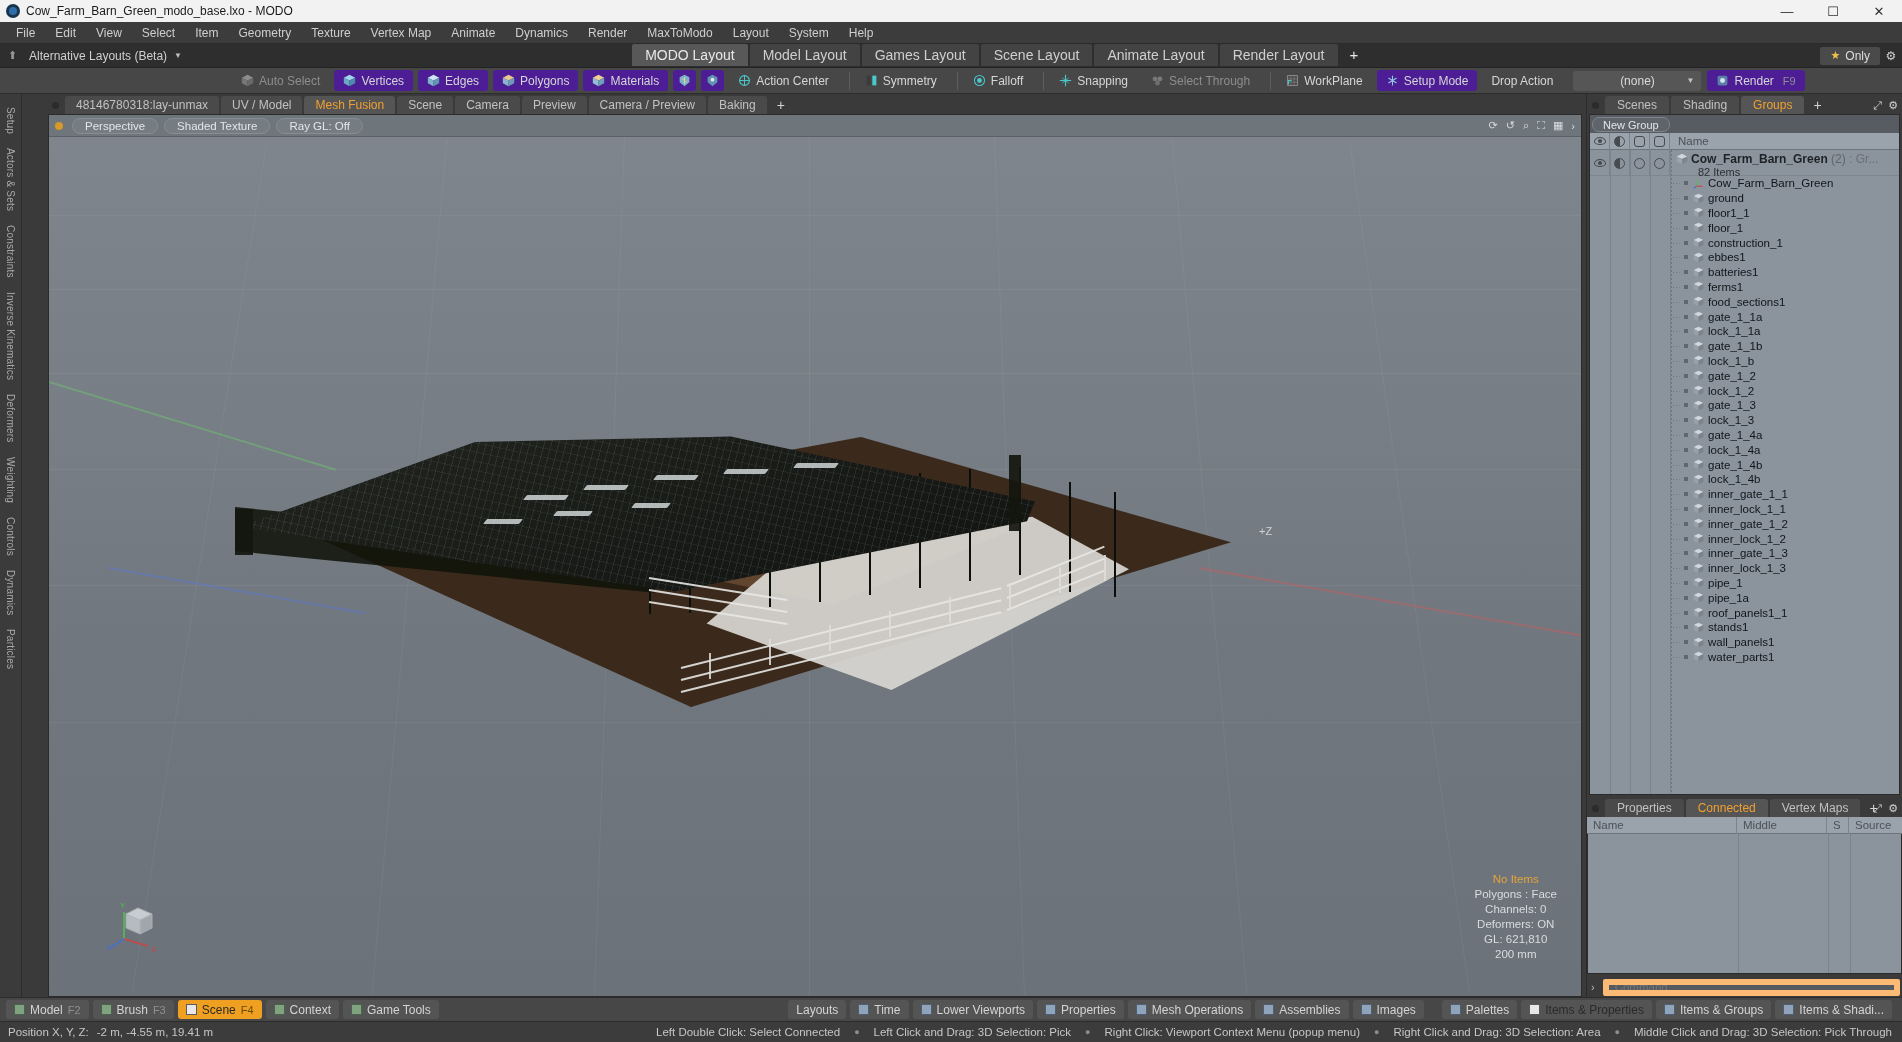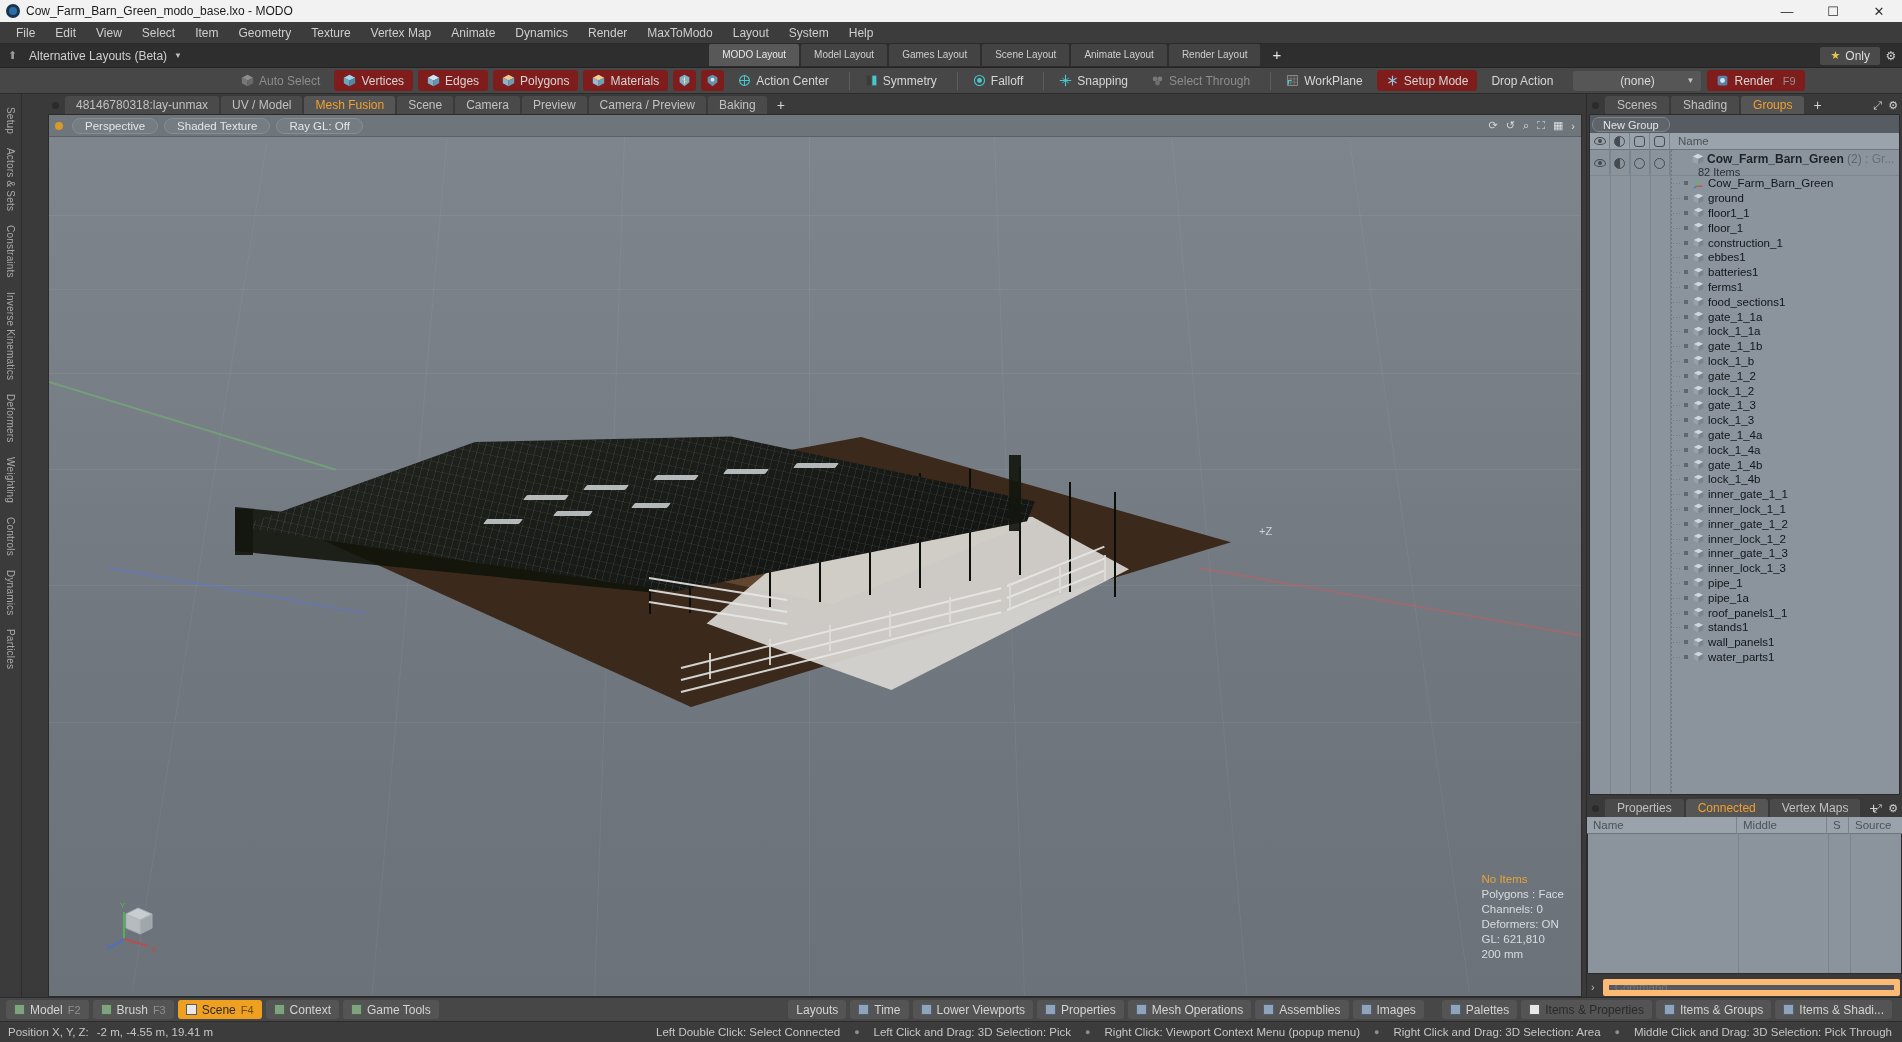--- a/index.html
+++ b/index.html
@@ -36,36 +36,36 @@
 
   
   .layoutbar { height:24px; background:#2e2e2e; display:flex; align-items:center;
                flex:0 0 24px; border-bottom:1px solid #232323; }
   .alt-layouts { display:flex; align-items:center; gap:7px; padding-left:8px; color:#cfcfcf;
                  font-size:12px; white-space:nowrap; }
   .pin-ico { width:14px; height:14px; position:relative; }
   .pin-ico::before { content:"\2B06"; font-size:11px; color:#9a9a9a; position:absolute; left:0; top:0;}
   .caret { font-size:8px; color:#bdbdbd; }
   .layout-tabs { display:flex; margin-left:auto; margin-right:0; height:24px; }
-  .ltab { padding:0 13px; height:22px; line-height:22px; font-size:10px; color:#cfcfcf;
+  .ltab { padding:0 13px; height:22px; line-height:22px; font-size:14px; color:#cfcfcf;
           background:#434343; margin-right:2px; white-space:nowrap;
           border-radius:2px 2px 0 0; }
   .ltab.active { background:#585858; color:#e8e8e8; }
   .ltab.plus { background:transparent; color:#e8e8e8; font-size:15px; padding:0 10px; }
   .layout-right { display:flex; align-items:center; margin-left:auto; padding-right:4px; gap:4px; }
   .only-btn { background:#4a4a4a; height:18px; display:flex; align-items:center; gap:5px;
               padding:0 10px; border-radius:2px; font-size:12px; color:#ddd; }
   .star { color:#e8c44a; font-size:11px; }
   .gear-sm { width:14px; height:14px; color:#cfcfcf; font-size:12px; line-height:14px; text-align:center;}
 
   
   .toolbar { height:26px; background:#474747; display:flex; align-items:center; flex:0 0 26px;
              border-bottom:1px solid #2c2c2c; padding-left:232px; gap:0; }
   .tbtn { height:21px; display:flex; align-items:center; gap:5px; padding:0 9px;
-          background:#7f1d1d; border-radius:3px; margin-right:5px; white-space:nowrap;
+          background:#4c1d95; border-radius:3px; margin-right:5px; white-space:nowrap;
           font-size:12px; color:#d6d6d6; }
   .tbtn.ghost { background:transparent; color:#8d8d8d; }
   .tbtn.flat { background:transparent; }
   .tbtn .cube { width:13px; height:13px; flex:0 0 13px; }
   .sep-v { width:1px; height:18px; background:#5e5e5e; margin:0 6px; }
   .drop-sel { width:128px; height:20px; background:#565656; border-radius:3px;
               display:flex; align-items:center; justify-content:center; position:relative;
               font-size:12px; color:#d9d9d9; margin-left:6px; }
   .drop-sel .caret2 { position:absolute; right:7px; font-size:8px; color:#c5c5c5; }
   .f9 { color:#8f8f8f; font-size:11px; margin-left:4px; }
@@ -144,21 +144,21 @@
     position:absolute; left:186px; top:370px; width:420px; height:110px;
     background:#101309; opacity:0.88;
     clip-path:polygon(0% 0%, 100% 38%, 100% 78%, 0% 40%);
   }
   .col { position:absolute; width:2px; background:#0c0e0a; }
   .fence { position:absolute; height:2px; background:#e7e7e4; opacity:0.9; }
   .fence-post { position:absolute; width:2px; background:#dededa; opacity:0.85; }
   .gl-axis-mark { position:absolute; color:#cfd4d6; font-size:11px; }
 
   .axis-gizmo { position:absolute; left:55px; bottom:42px; width:70px; height:60px; }
-  .viewport-stats { position:absolute; right:17px; bottom:34px; text-align:left; line-height:15px;
+  .viewport-stats { position:absolute; right:24px; bottom:34px; text-align:center; line-height:15px;
                     font-size:11.5px; color:#d9dce0; }
   .viewport-stats .no-items { color:#e6a33a; }
 
   
   .rdock { width:316px; flex:0 0 316px; display:flex; flex-direction:column; background:#3a3a3a;
            border-left:1px solid #2b2b2b; }
   .rpanel-tabs { height:20px; background:#3a3a3a; display:flex; align-items:flex-end;
                  flex:0 0 20px; padding-left:2px; position:relative; }
   .rdot { width:7px; height:7px; border-radius:50%; background:#2b2b2b; margin:0 6px 5px 3px; }
   .rtab { height:18px; line-height:18px; padding:0 12px; font-size:12px; color:#c1c1c1;
@@ -186,21 +186,21 @@
   .il-gcell { width:20px; height:26px; display:flex; align-items:center; justify-content:center;
               border-right:1px solid #7b838c; }
   .eye-ico { width:12px; height:8px; border-radius:50% 50% 50% 50%/60% 60% 40% 40%;
              border:1.3px solid #454b51; position:relative; }
   .eye-ico::after { content:""; position:absolute; left:3.7px; top:1.4px; width:4px; height:4px;
                     border-radius:50%; background:#454b51; }
   .half-ico { width:11px; height:11px; border-radius:50%; border:1.3px solid #454b51;
               background:linear-gradient(90deg,#454b51 50%, transparent 50%); }
   .cube-ico-sm { width:11px; height:11px; border:1.3px solid #454b51; border-radius:3px; }
   .il-gname { padding-left:6px; padding-top:2px; font-size:12px; color:#1d2227; font-weight:bold;
-              white-space:nowrap;margin-left:16px; }
+              white-space:nowrap; }
   .il-gname .cnt { color:#5f666d; font-weight:normal; }
   .il-gname .gr { color:#6a7178; font-weight:normal; }
   .il-gsub { font-size:11px; color:#2a3036; font-weight:normal; padding-left:28px; }
   .il-row { height:14.8px; display:flex; align-items:center; font-size:11.5px; color:#11161b;
             padding-left:82px; white-space:nowrap; }
   .il-row .dots { color:#6d757d; margin-right:3px; font-size:9px; }
   .il-row .sq { width:4px; height:4px; background:#5f666d; margin-right:5px; flex:0 0 4px; }
   .cube-glyph { width:11px; height:11px; margin-right:4px; flex:0 0 11px; }
   .il-rows::before { content:""; position:absolute; left:81px; top:0; bottom:0; width:1px;
                      background:repeating-linear-gradient(180deg,#6d757d 0 2px, transparent 2px 4px); }

